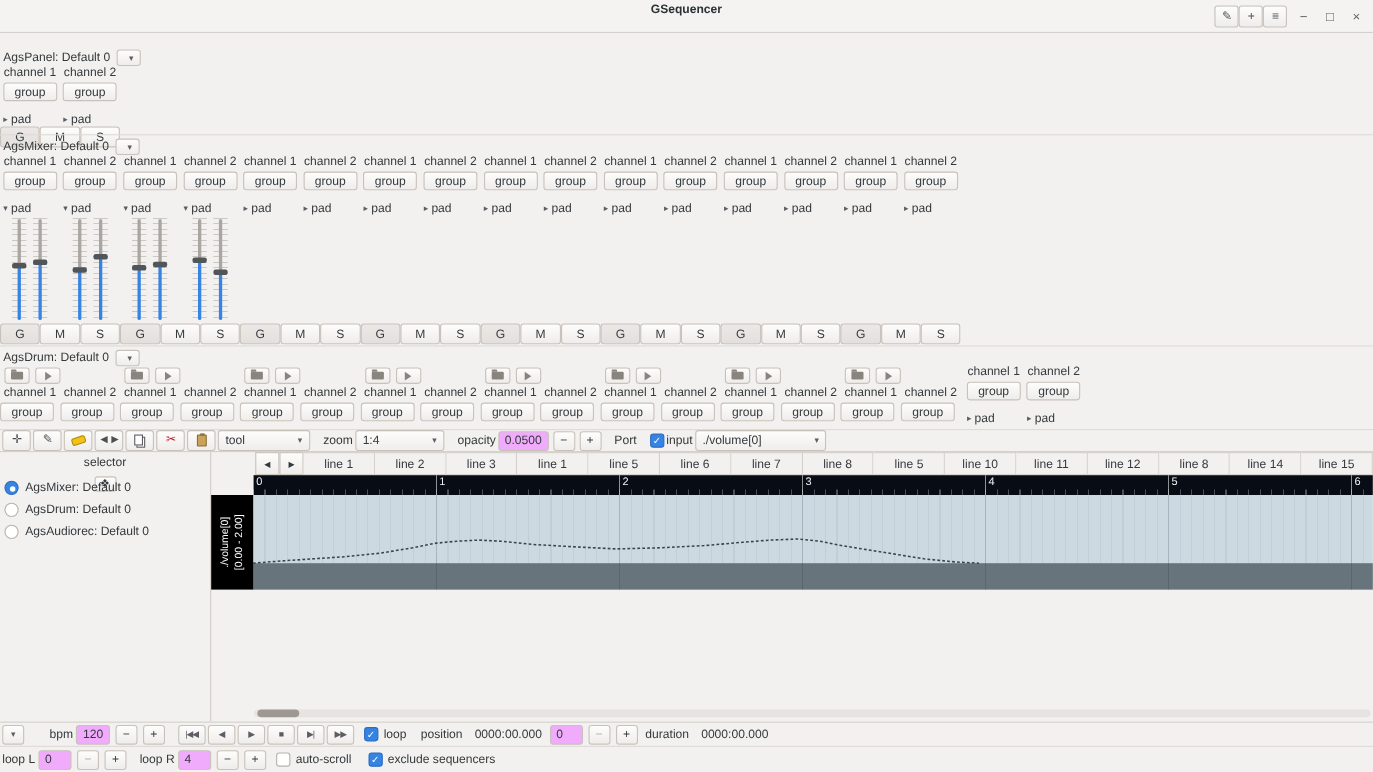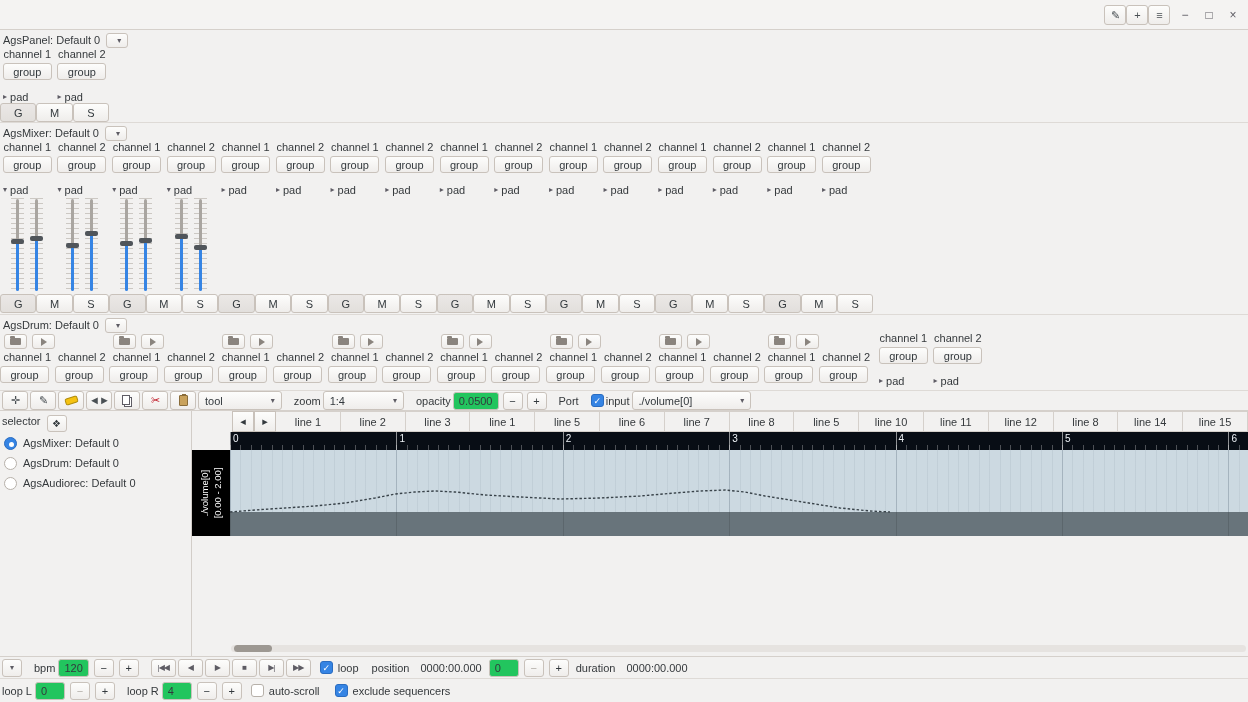--- a/index.html
+++ b/index.html
@@ -18,21 +18,21 @@
   .btn {
     display:inline-flex; align-items:center; justify-content:center;
     background-image:linear-gradient(#fdfdfc,#efedeb);
     border:1px solid #c9c2bb; border-radius:3px;
     font-size:11px; color:#33393d; cursor:default;
   }
   .dim { color:#b4afa9; }
   .lbl { font-size:11px; color:#35393c; white-space:nowrap; }
   .dd-arrow { font-size:8px; color:#5e5c64; margin-left:4px; }
   .spin-val {
-    background:#22c55e; border:1px solid #c9c2bb; border-radius:3px;
+    background:#f0abfc; border:1px solid #c9c2bb; border-radius:3px;
     height:18px; display:inline-flex; align-items:center; padding:0 5px;
     min-width:30px;
   }
   .spin-btn { width:20px; height:18px; margin-left:2px; }
   .checkbox {
     width:13px; height:13px; border-radius:3px; border:1px solid #b7b1aa;
     background:#fff; display:inline-flex; align-items:center; justify-content:center;
     font-size:9px; color:#fff;
   }
   .checkbox.checked { background:#3584e4; border-color:#2a6cc0; }
@@ -117,21 +117,21 @@
   .tb-dd { height:19px; padding:0 6px;gap:44px; }
   #toolbar .gap { width:8px; }
 
   
   #tabsrow { position:absolute; left:232px; right:0; top:411px; height:21px; display:flex; }
   .tab-arrow { width:22px; height:21px; border-radius:0; }
   .tab { flex:1 1 0; height:21px; border:1px solid #d5d0cb; border-left:none; display:flex; align-items:center; justify-content:center; background:#f2f1f0; }
 
   
   #selector-panel { position:absolute; left:0; top:411px; width:192px; height:245px; border-right:1px solid #d2cdc8; padding:4px 2px; }
-  #selector-head { display:flex; align-items:flex-start; gap:6px; height:18px; }
+  #selector-head { display:flex; align-items:center; gap:6px; height:18px;flex-direction:column; }
   .sel-icon-btn { width:20px; height:17px; font-size:10px; }
   .sel-opt { display:flex; align-items:center; gap:6px; height:20px; padding-left:2px; }
 
   
   #ruler {
     position:absolute; left:230px; top:432px; width:1018px; height:18px;
     background-color:#080d15;
     background-image:
       repeating-linear-gradient(90deg, rgba(255,255,255,0.55) 0 1px, transparent 1px 166.4px),
       repeating-linear-gradient(90deg, rgba(255,255,255,0.28) 0 1px, transparent 1px 10.4px);
@@ -178,36 +178,37 @@
   .cb-row { display:flex; align-items:center; gap:5px; margin:0 6px; }
   .readout { margin:0 4px; white-space:nowrap; }
 </style>
 </head>
 <body>
 
 <div id="app">
 
   <header id="titlebar">
     <div class="title-stack">
+      <div class="t1">GSequencer</div>
     </div>
     <div class="tb-right">
       <span><button class="btn tb-act">
             <span class="tb-icon">✎</span>
           </button><button class="btn tb-act">
             <span class="tb-icon">+</span>
           </button><button class="btn tb-act">
             <span class="tb-icon">≡</span>
           </button></span>
       <button class="win-ctl">−</button>
       <button class="win-ctl">□</button>
       <button class="win-ctl">×</button>
     </div>
   </header>
 
-  <section class="machine" style="top:30px;height:92px;border-top:none;">
+  <section class="machine" style="top:42px;height:92px;border-top:none;">
     <div class="m-header">
       <span class="lbl">AgsPanel: Default 0</span>
       <button class="btn m-dd">
           <span class="dd-arrow">▾</span>
         </button>
     </div>
     <div class="cols">
         <div class="col">
         <div class="ch-lbl lbl">channel 1</div>
         <button class="btn group-btn">group</button>
@@ -806,21 +807,21 @@
   </div>
 
   <div id="hscroll">
     <div class="thumb"></div>
   </div>
 
   <div id="transport">
     <button class="btn" style="width:20px;height:18px;">
         <span class="dd-arrow" style="margin:0;">▾</span>
       </button>
-    <span class="lbl" style="margin-left:9px;">bpm</span>
+    <span class="lbl" style="margin-left:20px;">bpm</span>
     <span class="spin-val">120</span>
     <button class="btn spin-btn">−</button>
     <button class="btn spin-btn">+</button>
     <span style="width:6px;"></span>
     <span style="display:flex;gap:2px;">
         <button class="btn trans-btn">
           <span>|◀◀</span>
         </button>
         <button class="btn trans-btn">
           <span>◀</span>

